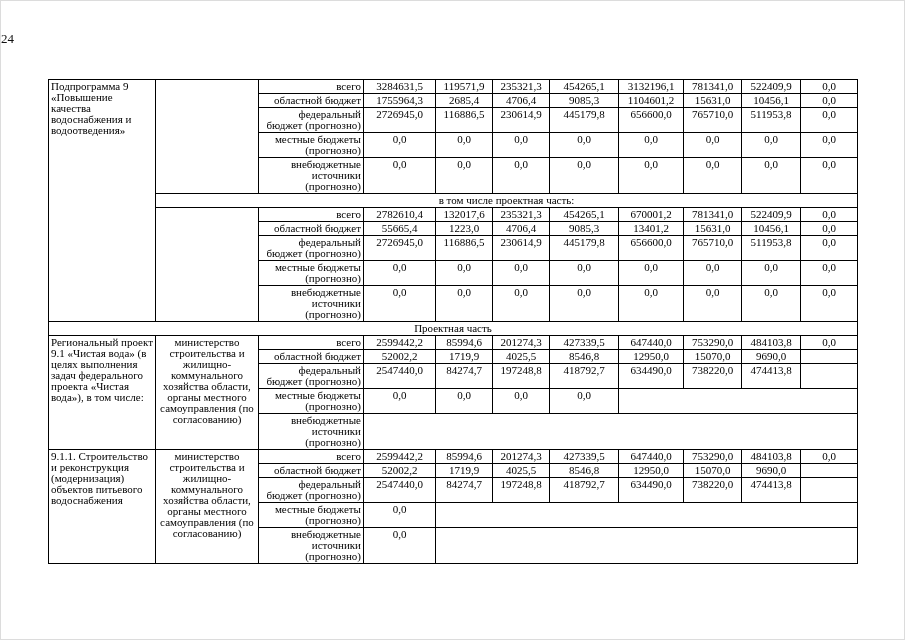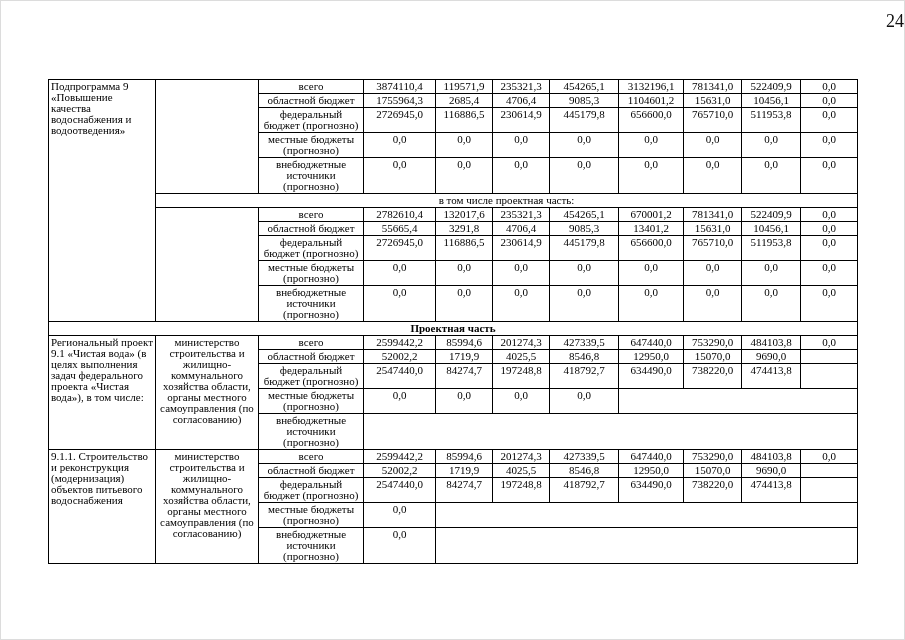--- a/index.html
+++ b/index.html
@@ -13,25 +13,25 @@
     width: 905px;
     height: 640px;
     background: #ffffff;
     border: 1px solid #dcdcdc;
     box-sizing: border-box;
     overflow: hidden;
     color: #000;
   }
   .page-number {
     position: absolute;
-    top: 10px;
+    top: 30px;
     left: 0;
     width: 100%;
-    text-align: right;
-    font-size: 18px;
+    text-align: left;
+    font-size: 13px;
     color: #111;
   }
   table.doc-table {
     position: absolute;
     left: 47px;
     top: 78px;
     width: 810px;
     border-collapse: collapse;
     table-layout: fixed;
     font-size: 11px;
@@ -41,23 +41,23 @@
   table.doc-table td {
     border: 1px solid #000;
     vertical-align: top;
     padding: 1px 2px;
     overflow-wrap: break-word;
     word-wrap: break-word;
   }
   td.num { text-align: center; }
   td.program { text-align: left; }
   td.agency { text-align: center; }
-  td.source { text-align: center; }
+  td.source { text-align: right; }
   td.subheader { text-align: center; }
-  td.full-header { text-align: center; font-weight: bold; }
+  td.full-header { text-align: center; font-weight: normal; }
   td.blank { background: #fff; }
 </style>
 </head>
 <body>
 
 <div class="page">
   <div class="page-number">24</div>
   <table class="doc-table">
     <colgroup>
       <col style="width:107px">
@@ -70,21 +70,21 @@
       <col style="width:65px">
       <col style="width:58px">
       <col style="width:59px">
       <col style="width:57px">
     </colgroup>
     <tbody>
         <tr>
           <td class="program" rowspan="11">Подпрограмма 9 «Повышение качества водоснабжения и водоотведения»</td>
           <td class="agency" rowspan="5"></td>
           <td class="source">всего</td>
-          <td class="num">3874110,4</td>
+          <td class="num">3284631,5</td>
           <td class="num">119571,9</td>
           <td class="num">235321,3</td>
           <td class="num">454265,1</td>
           <td class="num">3132196,1</td>
           <td class="num">781341,0</td>
           <td class="num">522409,9</td>
           <td class="num">0,0</td>
         </tr>
         <tr>
           <td class="source">областной бюджет</td>
@@ -141,21 +141,21 @@
           <td class="num">235321,3</td>
           <td class="num">454265,1</td>
           <td class="num">670001,2</td>
           <td class="num">781341,0</td>
           <td class="num">522409,9</td>
           <td class="num">0,0</td>
         </tr>
         <tr>
           <td class="source">областной бюджет</td>
           <td class="num">55665,4</td>
-          <td class="num">3291,8</td>
+          <td class="num">1223,0</td>
           <td class="num">4706,4</td>
           <td class="num">9085,3</td>
           <td class="num">13401,2</td>
           <td class="num">15631,0</td>
           <td class="num">10456,1</td>
           <td class="num">0,0</td>
         </tr>
         <tr>
           <td class="source">федеральный бюджет (прогнозно)</td>
           <td class="num">2726945,0</td>

